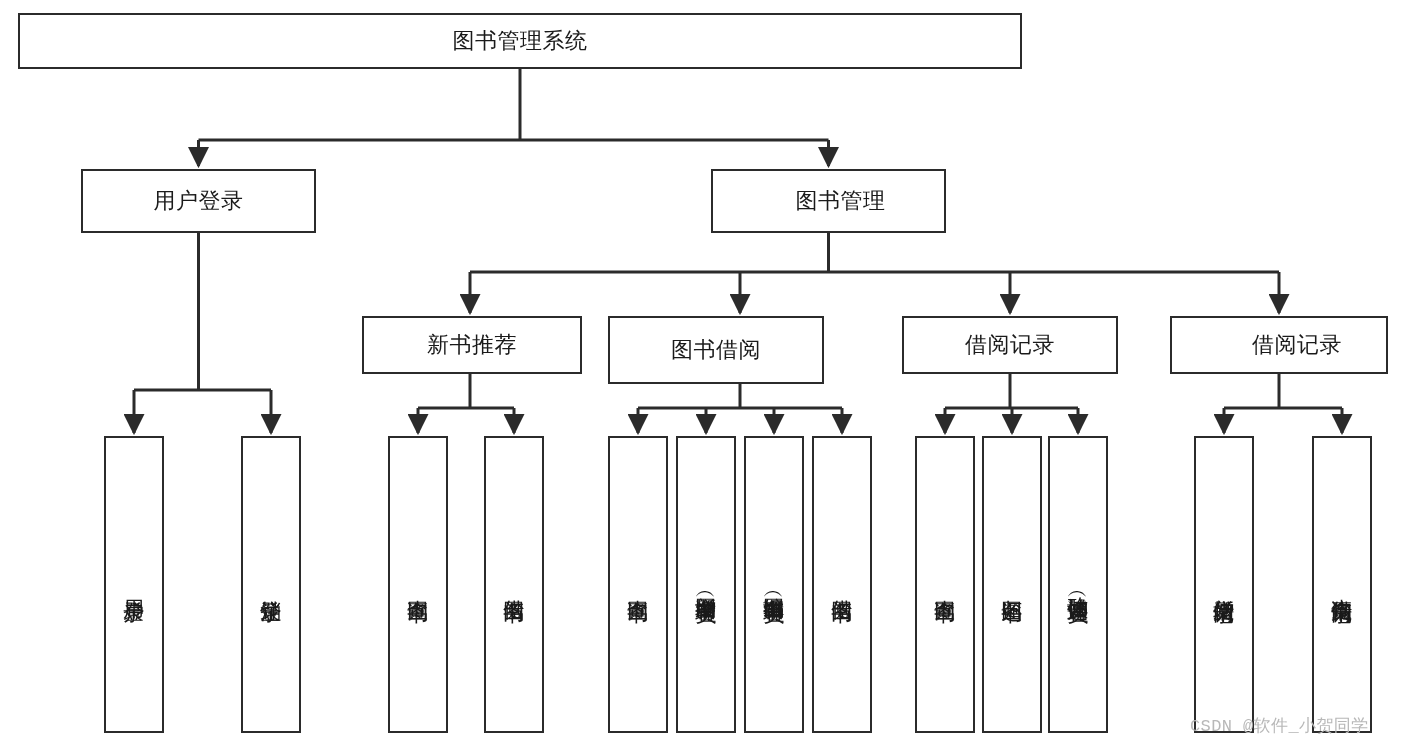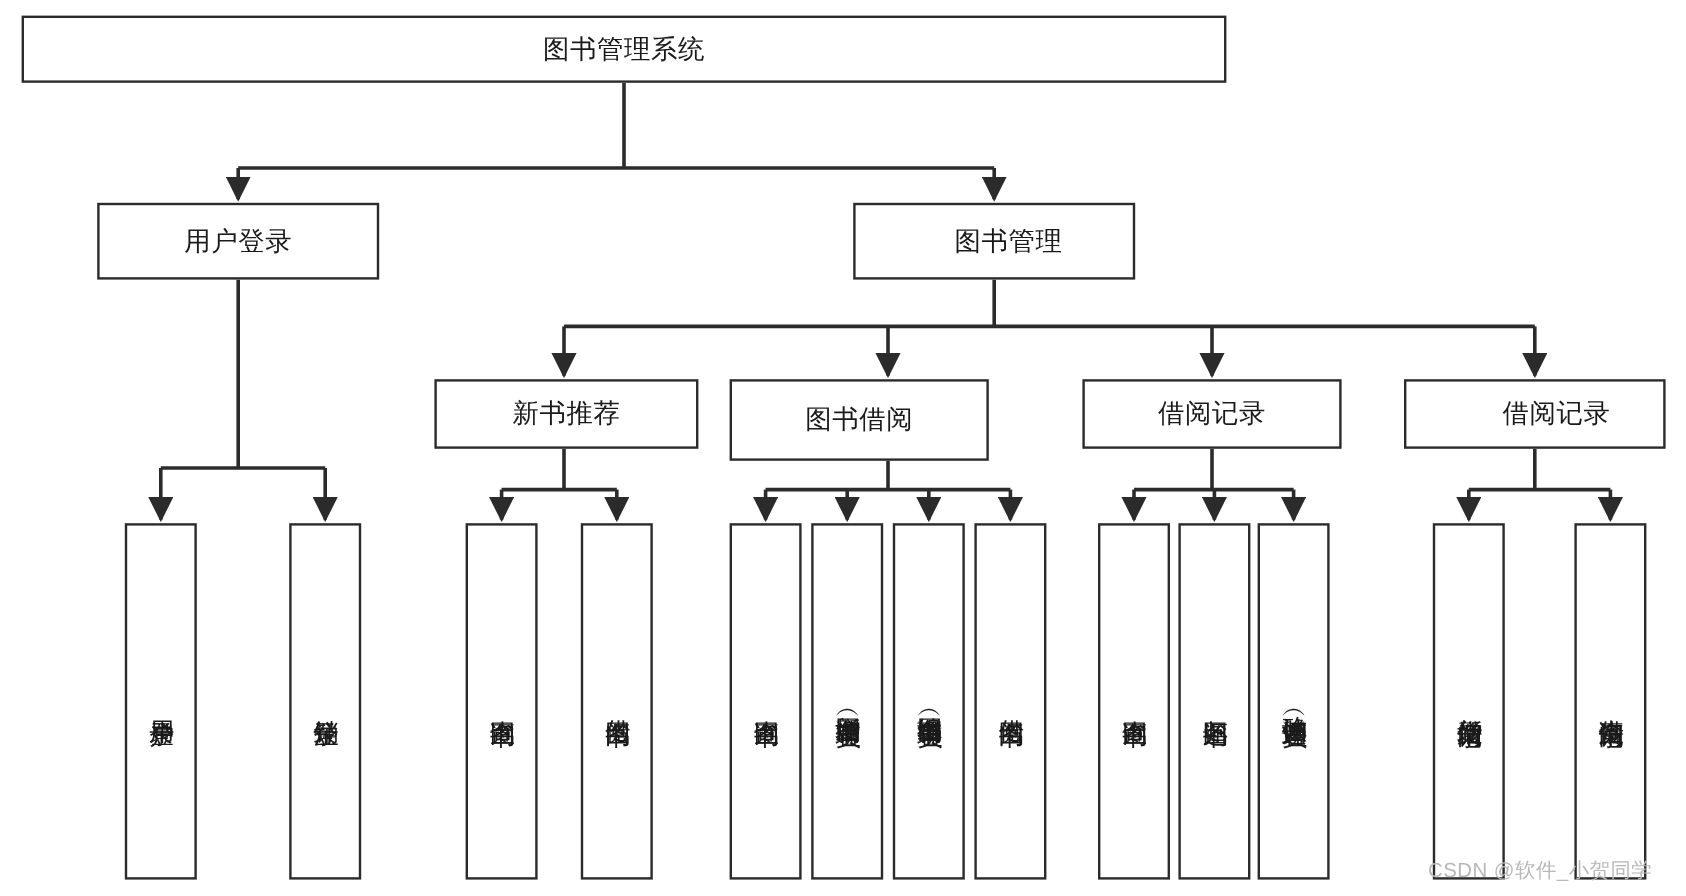--- a/index.html
+++ b/index.html
@@ -54,20 +54,21 @@
     letter-spacing: 1px;
     white-space: nowrap;
   }
   .watermark {
     position: absolute;
     color: #b8b8b8;
     font-size: 17px;
     white-space: nowrap;
     pointer-events: none;
     letter-spacing: 0.4px;
+    font-family: Liberation Mono, monospace;
   }
 </style>
 </head>
 <body>
 
 <div id="stage">
 
   <svg id="diagram-svg" viewBox="0 0 1405 747" xmlns="http://www.w3.org/2000/svg">
     <defs>
       <marker id="arrow" viewBox="0 0 10 10" refX="9" refY="5" markerWidth="7" markerHeight="7" orient="auto-start-reverse">

